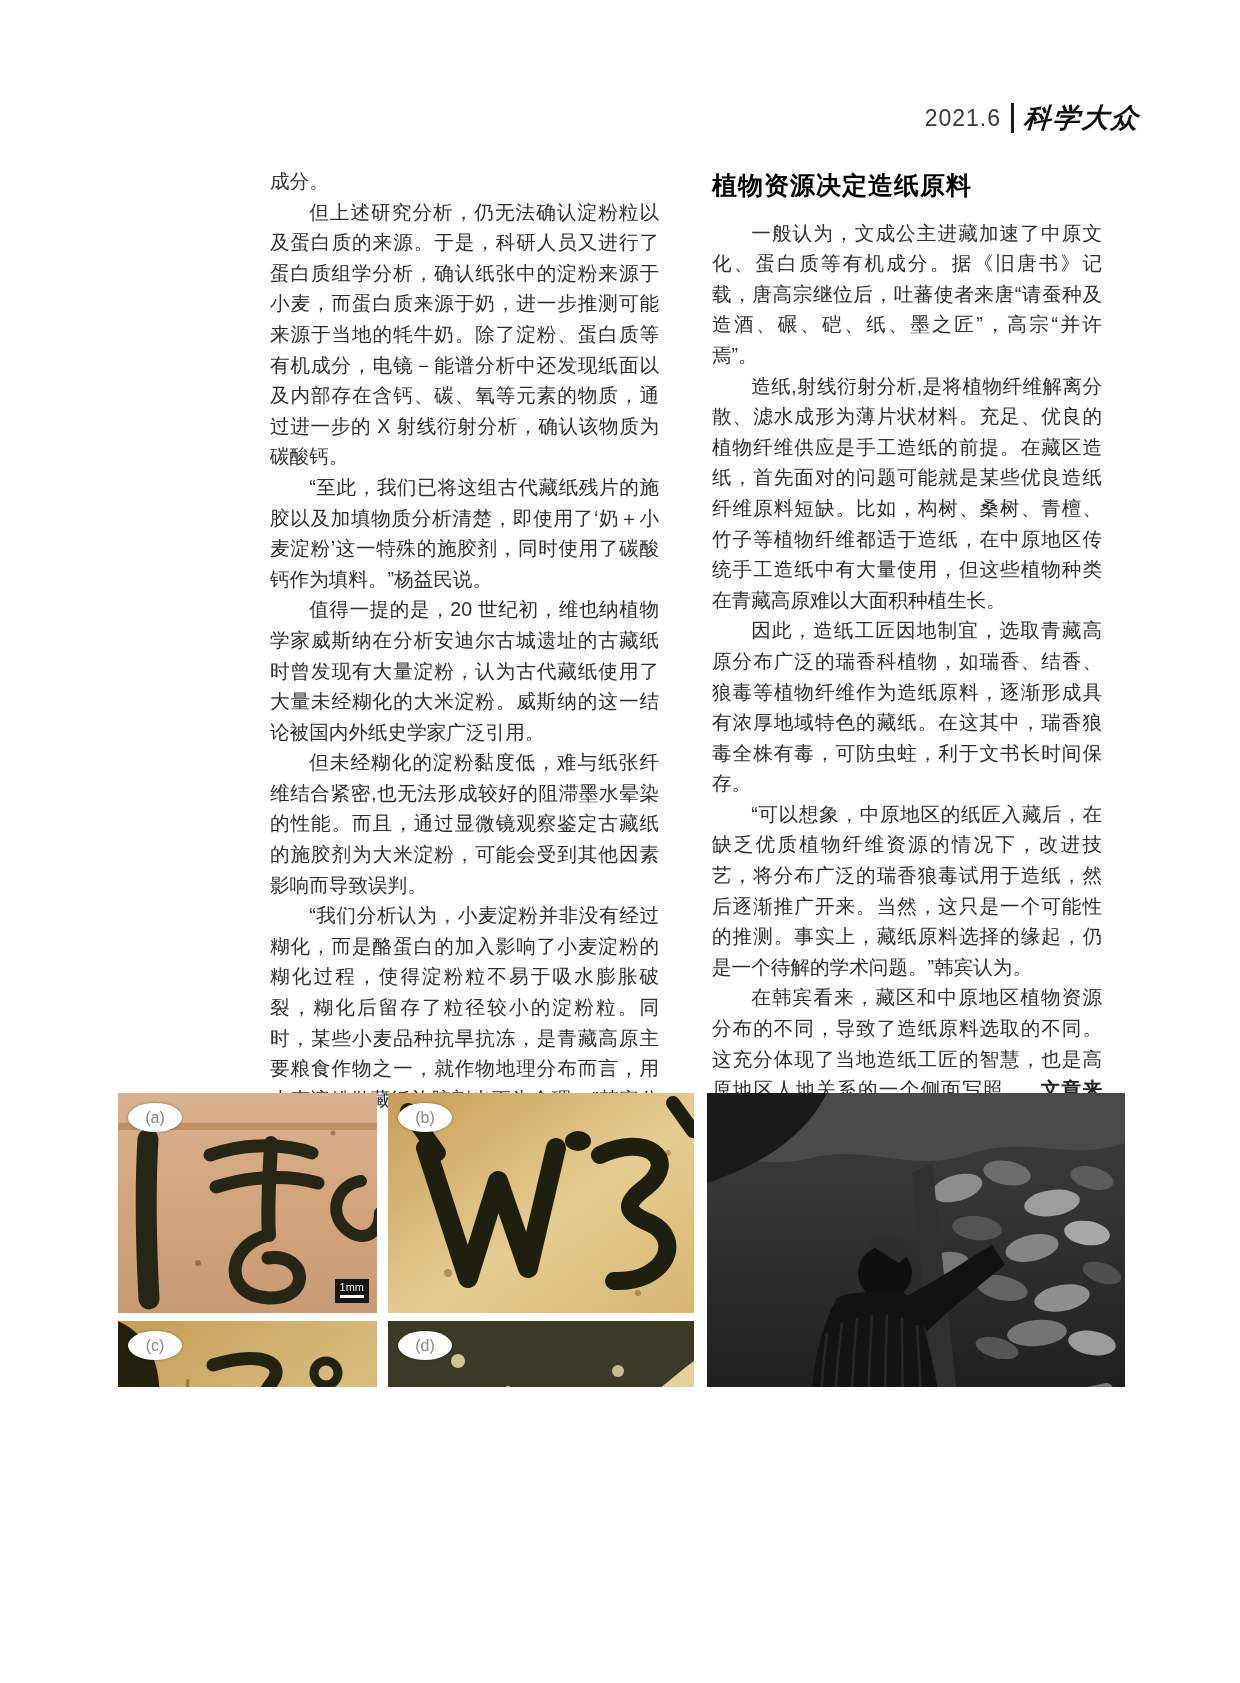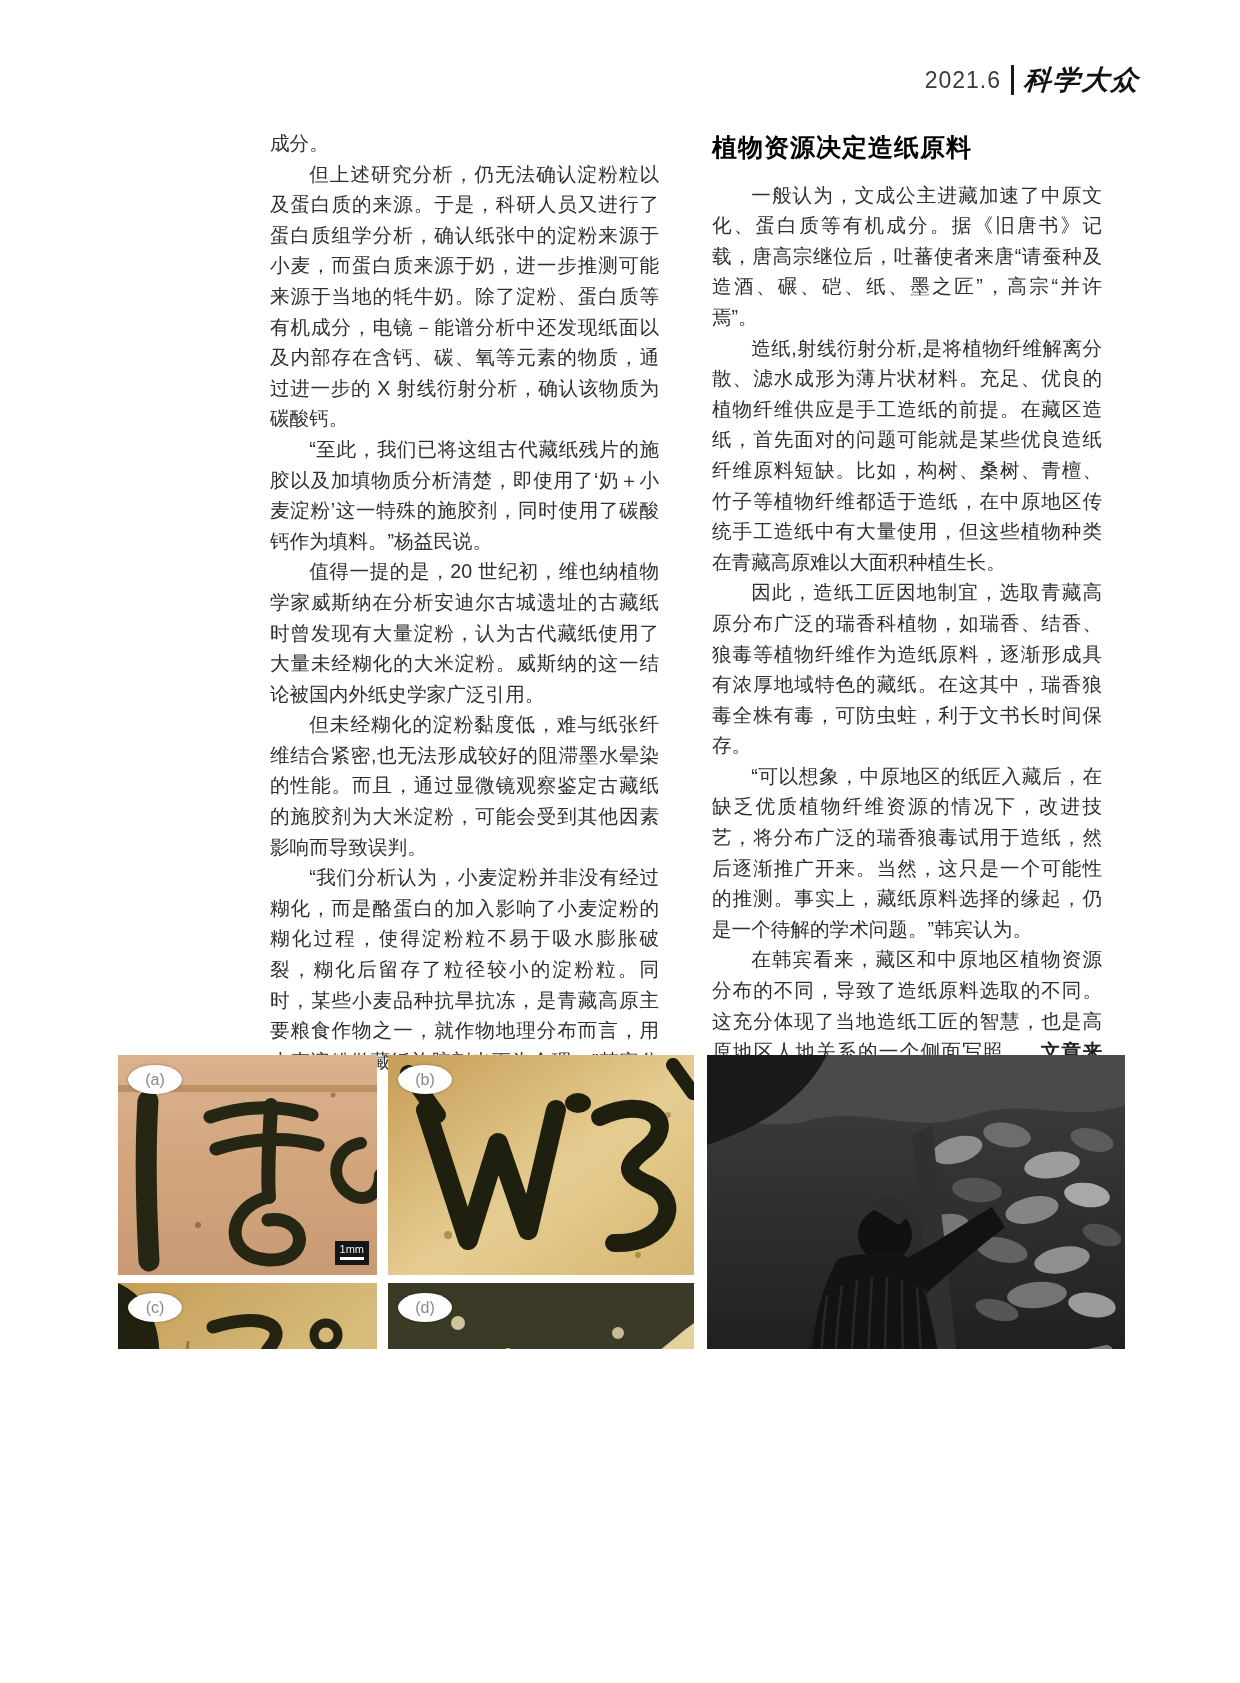--- a/index.html
+++ b/index.html
@@ -1,17 +1,17 @@
 <!DOCTYPE html>
 <html><head>
 <meta charset="utf-8">
 <style>
   html,body{margin:0;padding:0;background:#ffffff;}
   .page{position:relative;width:1240px;height:1349px;background:#ffffff;overflow:hidden;
-        font-family:"Liberation Sans","DejaVu Sans",sans-serif;color:#303030;}
+        font-family:"Liberation Sans","DejaVu Sans",sans-serif;color:#303030;margin-top:38px;}
   
   .header{position:absolute;top:62px;right:100px;display:flex;align-items:center;gap:10px;
           font-size:23px;color:#3a3a3a;}
   .header .issue{letter-spacing:1px;}
   .header .bar{display:inline-block;width:3px;height:30px;background:#1a1a1a;}
   .header .mag{font-family:"DejaVu Serif",serif;font-weight:bold;font-style:italic;
                font-size:27px;color:#111;letter-spacing:2px;transform:skewX(-4deg);}
   
   .col{position:absolute;top:128px;font-size:19.6px;line-height:30.6px;text-align:justify;
        color:#2f2f2f;}

